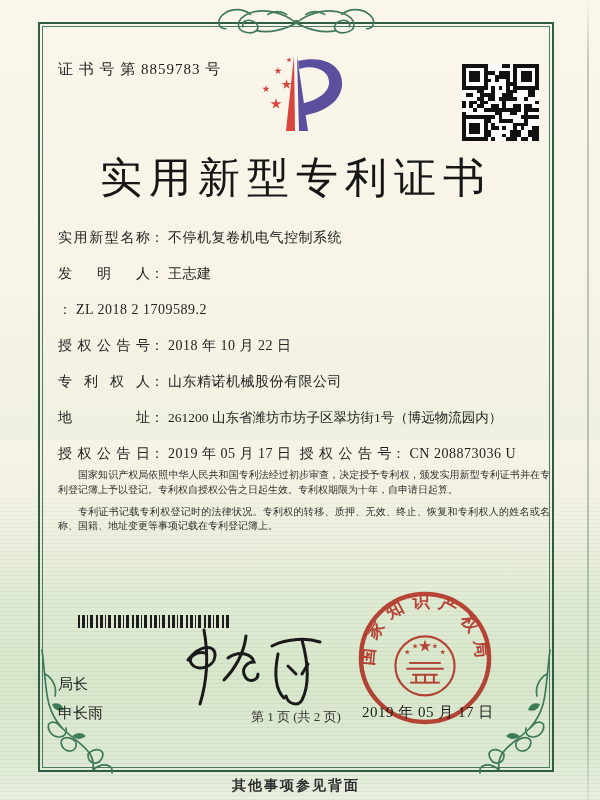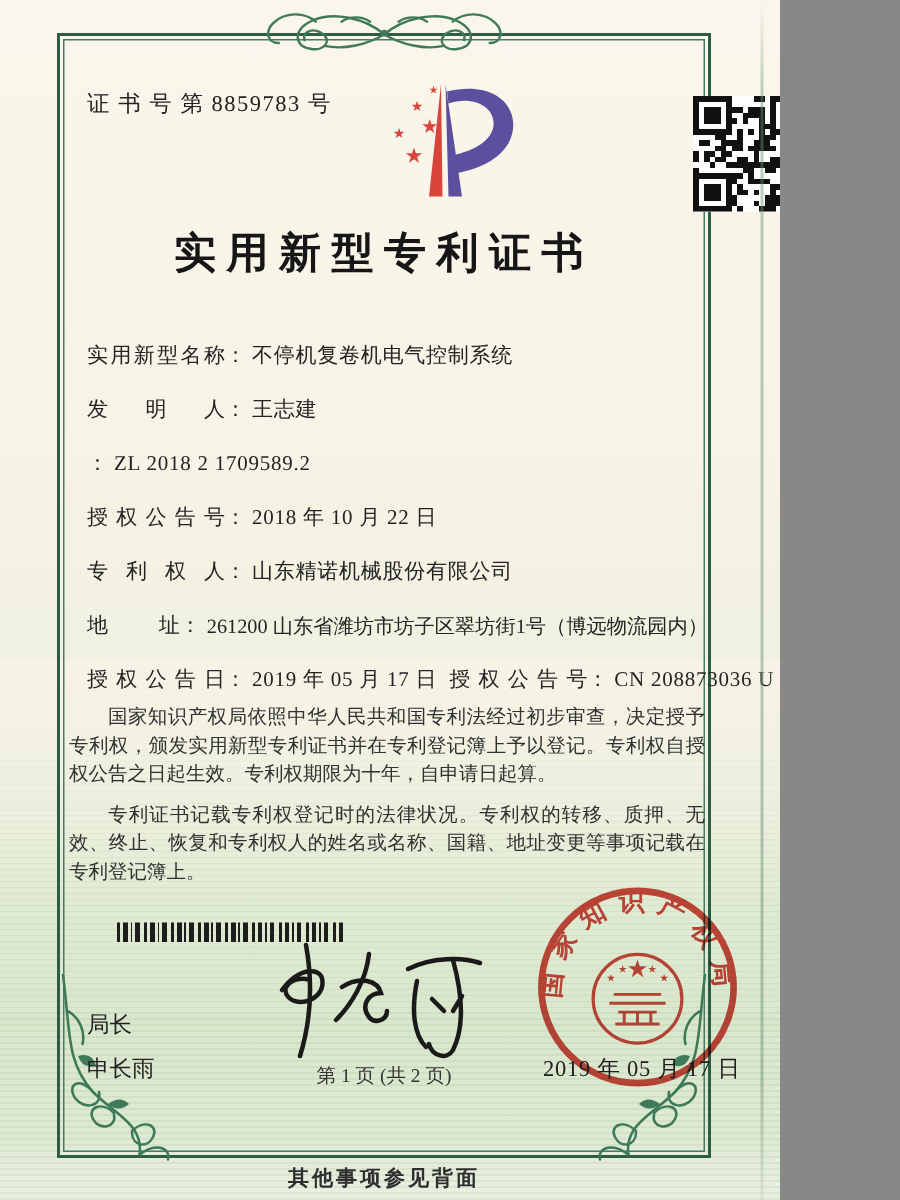--- a/index.html
+++ b/index.html
@@ -1,51 +1,51 @@
 <!DOCTYPE html>
 <html><head>
 <meta charset="utf-8">
 <title>实用新型专利证书</title>
 <style>
   html,body{margin:0;padding:0;background:#888;}
   .page{
-    position:relative;width:520px;height:800px;overflow:hidden;
+    position:relative;width:600px;height:800px;overflow:hidden;
     font-family:"Liberation Serif","DejaVu Serif",serif;color:#2b2b2b;
     background:linear-gradient(180deg,#faf6eb 0%,#f7f3e6 38%,#f0f1e0 55%,#e3ecd6 70%,#d9e7cc 85%,#dfead4 95%,#eaf0e0 100%);
   }
   .texture{
     position:absolute;left:0;right:0;top:440px;bottom:0;z-index:0;pointer-events:none;
     background:
       linear-gradient(180deg,rgba(247,243,230,1) 0%,rgba(247,243,230,0) 45%),
       repeating-linear-gradient(0deg,rgba(100,150,100,0.10) 0 1px,transparent 1px 4px);
   }
   .page-edge{
     position:absolute;right:11px;top:0;bottom:0;width:2px;z-index:4;
     background:linear-gradient(180deg,rgba(140,160,140,0),rgba(115,145,120,.45) 8%,rgba(115,145,120,.5) 90%,rgba(140,160,140,.15));
   }
   .frame{position:absolute;left:38px;right:46px;top:22px;bottom:28px;border:2.5px solid #2e5c44;z-index:1;}
   .frame::after{content:"";position:absolute;inset:2px;border:1px solid #4b7a62;}
   .abs{position:absolute;z-index:2;}
 
   .cert-no{left:58px;top:60px;font-size:15px;letter-spacing:1px;color:#222;}
   .logo{left:238px;top:52px;width:122px;height:90px;}
   .qr{left:462px;top:64px;width:77px;height:77px;background:#fdfdfb;}
-  .title{left:38px;right:46px;top:150px;text-align:center;font-size:28px;font-weight:bold;
+  .title{left:38px;right:46px;top:150px;text-align:center;font-size:42px;font-weight:normal;
          letter-spacing:7px;color:#161616;}
 
   .fields{left:58px;right:48px;top:227px;}
   .frow{display:flex;align-items:flex-start;margin-bottom:14px;font-size:14px;line-height:22px;white-space:nowrap;}
   .f-label{display:inline-block;width:92px;text-align:justify;text-align-last:justify;color:#232323;}
   .f-colon{margin:0 4px 0 0;}
   .f-value{letter-spacing:.5px;color:#232323;}
   .frow.addr .f-value{font-size:13.5px;letter-spacing:0;}
   .pair{display:flex;}
   .pair+.pair{margin-left:8px;}
 
-  .body-text{left:46px;right:50px;top:468px;font-size:13px;line-height:1.48;color:#303030;text-align:justify;}
+  .body-text{left:58px;right:50px;top:468px;font-size:10px;line-height:1.48;color:#303030;text-align:justify;}
   .body-text p{margin:0 0 7px 0;text-indent:2em;}
 
   .barcode{left:78px;top:615px;width:151px;height:13px;
     background:repeating-linear-gradient(90deg,#1d1d1d 0 2px,transparent 2px 4px,#1d1d1d 4px 7px,transparent 7px 9px,#1d1d1d 9px 10px,transparent 10px 12px,#1d1d1d 12px 15px,transparent 15px 18px);}
   .director{left:58px;top:670px;font-size:15px;line-height:29px;color:#222;}
   .signature{left:168px;top:618px;width:170px;height:95px;}
   .seal{left:356px;top:589px;width:138px;height:138px;opacity:.92;mix-blend-mode:multiply;z-index:2;}
   .seal-date{left:362px;top:703px;font-size:15px;color:#1c1c1c;z-index:3;letter-spacing:.5px;}
 
   .page-no{left:38px;right:46px;top:708px;text-align:center;font-size:13px;color:#333;}

